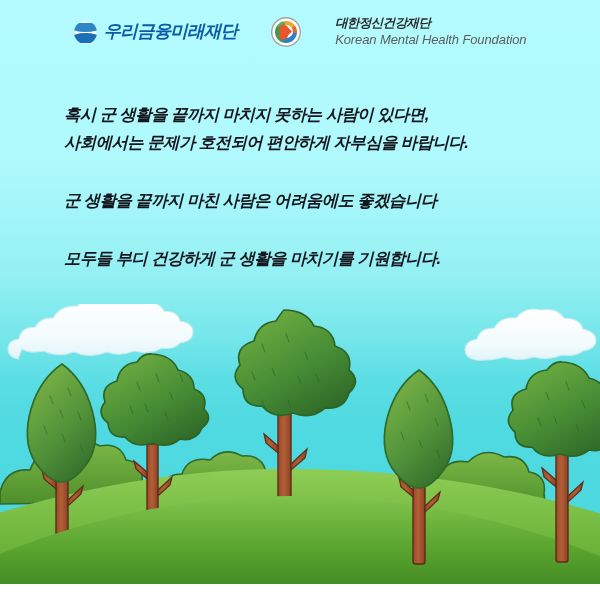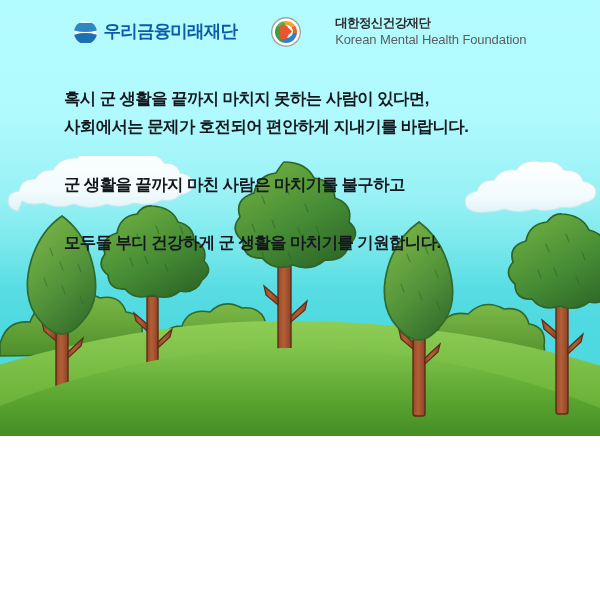--- a/index.html
+++ b/index.html
@@ -4,31 +4,32 @@
 <title>Card</title>
 <style>
   html, body {
     margin: 0;
     padding: 0;
     background: #ffffff;
   }
   #card {
     position: relative;
     width: 600px;
-    height: 436px;
+    height: 584px;
     overflow: hidden;
     font-family: "Liberation Sans", "DejaVu Sans", sans-serif;
     background: linear-gradient(180deg,
         #b3fbfe 0%,
         #b0fafd 26%,
         #96f1f4 46%,
         #74e6ea 58%,
         #58dde3 66%,
         #4fd9e0 74%,
         #4cd8df 100%);
+    font-style: italic;
   }
 
   
   #logo-bar {
     position: absolute;
     top: 10px;
     left: 0;
     width: 100%;
     height: 44px;
     display: flex;
@@ -138,21 +139,21 @@
     color: #5d5d5d;
     letter-spacing: -0.1px;
     white-space: nowrap;
     margin-top: 1px;
   }
 
   
   #copy {
     position: absolute;
     left: 64px;
-    top: 84px;
+    top: 100px;
     width: 500px;
     z-index: 30;
   }
   .para {
     margin: 0 0 30px 0;
   }
   .para:last-child { margin-bottom: 0; }
   .line {
     font-size: 16.4px;
     font-weight: 700;
@@ -204,27 +205,27 @@
 
   </div>
 
   <div id="copy">
 
     <div class="para">
       <div class="line">
         <span>혹시 군 생활을 끝까지 마치지 못하는 사람이 있다면,</span>
       </div>
       <div class="line">
-        <span>사회에서는 문제가 호전되어 편안하게 지내기를 바랍니다.</span>
+        <span>사회에서는 문제가 호전되어 편안하게 자부심을 바랍니다.</span>
       </div>
     </div>
 
     <div class="para">
       <div class="line">
-        <span>군 생활을 끝까지 마친 사람은 마치기를 불구하고</span>
+        <span>군 생활을 끝까지 마친 사람은 어려움에도 좋겠습니다</span>
       </div>
     </div>
 
     <div class="para">
       <div class="line">
         <span>모두들 부디 건강하게 군 생활을 마치기를 기원합니다.</span>
       </div>
     </div>
 
   </div>

